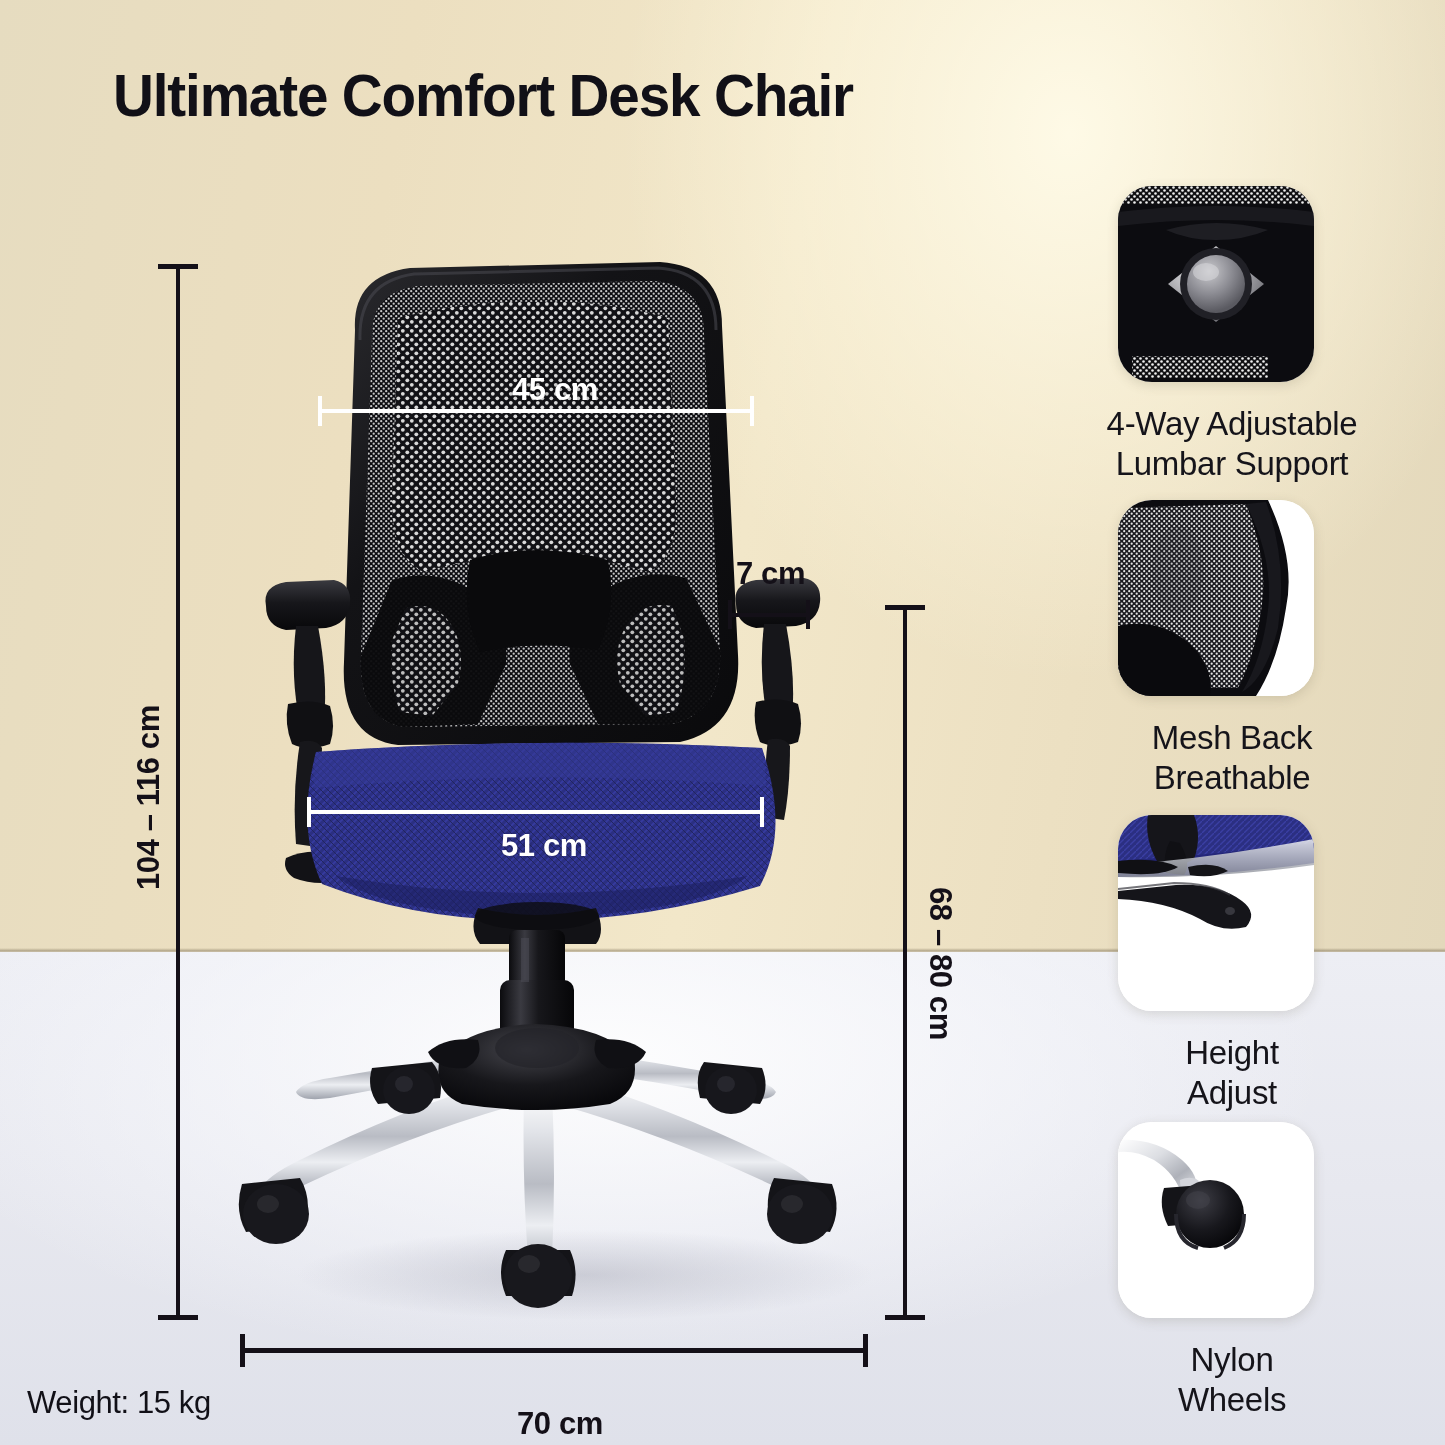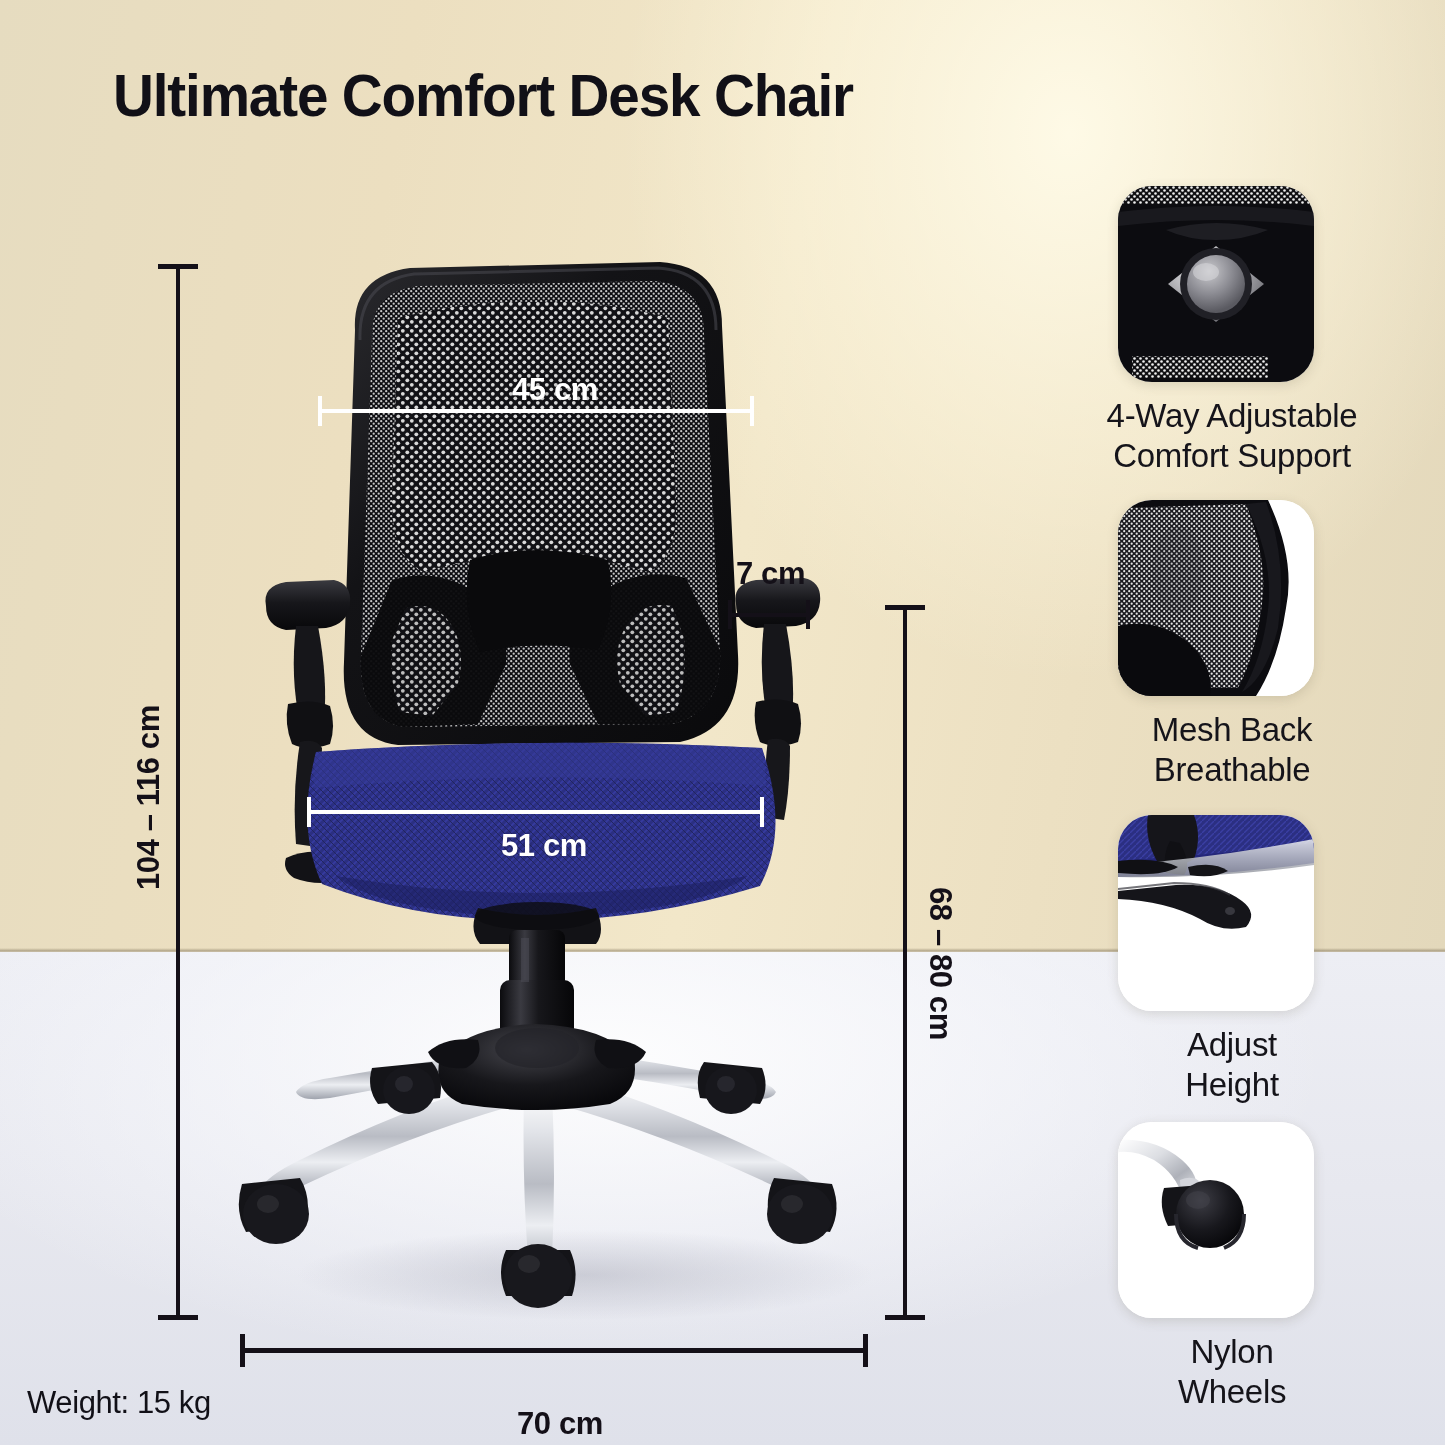--- a/index.html
+++ b/index.html
@@ -61,21 +61,21 @@
   
   .feature { position:absolute; width:300px; }
   .thumb {
     width:196px; height:196px; border-radius:34px; overflow:hidden;
     position:relative; background:#ffffff;
     box-shadow:0 3px 12px rgba(90,82,60,.18);
     margin:0 auto 0 36px;
   }
   .thumb svg { display:block; width:100%; height:100%; }
   .feature-label {
-    margin-top:14px; text-align:center;
+    margin-top:22px; text-align:center;
     font-size:33px; line-height:1.22; color:#15141a;
     font-weight:400; letter-spacing:-.3px;
   }
 
   .weight {
     position:absolute; left:27px; top:1385px;
     font-size:31px; font-weight:400; color:#111017; letter-spacing:-.4px;
   }
 </style>
 </head>
@@ -329,21 +329,21 @@
       <path d="M0 26 Q98 14 196 26 L196 40 Q98 28 0 40 Z" fill="#1c1c21" opacity=".85"></path>
       <path d="M48 44 Q98 30 150 44 Q126 54 98 54 Q70 54 48 44 Z" fill="#26262c" opacity=".7"></path>
       <path d="M98 60 L146 98 L98 136 L50 98 Z" fill="url(#knobOuter)"></path>
       <circle cx="98" cy="98" r="36" fill="#202026"></circle>
       <circle cx="98" cy="98" r="29" fill="url(#knobInner)"></circle>
       <ellipse cx="88" cy="86" rx="13" ry="9" fill="#d8d8dc" opacity=".55"></ellipse>
     </svg>
   </div>
   <div class="feature-label">
     <div>4-Way Adjustable</div>
-    <div>Comfort Support</div>
+    <div>Lumbar Support</div>
   </div>
 </div>
 
 <div class="feature" style="left:1082px; top:500px;">
   <div class="thumb">
     <svg viewBox="0 0 196 196">
       <defs>
         <pattern id="fmesh2" width="5" height="5" patternUnits="userSpaceOnUse">
           <rect width="5" height="5" fill="#1a1a1f"></rect>
           <circle cx="1.2" cy="1.2" r="1.1" fill="#e8e8e8"></circle>
@@ -385,22 +385,22 @@
       <path d="M62 28 Q74 50 66 60 L48 58 Q44 40 52 26 Z" fill="#101014"></path>
       <path d="M0 50 Q90 44 196 24 L196 50 Q98 64 0 62 Z" fill="url(#chrome3)" opacity=".85"></path>
       <path d="M0 46 Q40 42 60 52 Q44 62 0 58 Z" fill="#101014"></path>
       <path d="M70 52 Q96 46 110 56 Q94 64 72 60 Z" fill="#141418"></path>
       <path d="M0 76 L58 70 Q100 68 124 86 Q140 98 128 112 Q104 118 82 104 Q48 86 0 84 Z" fill="#15151a"></path>
       <ellipse cx="112" cy="96" rx="5" ry="4" fill="#37373e"></ellipse>
       <path d="M0 74 L56 68 Q92 68 112 80" fill="none" stroke="#3a3a42" stroke-width="2" opacity=".7"></path>
     </svg>
   </div>
   <div class="feature-label">
+    <div>Height</div>
     <div>Adjust</div>
-    <div>Height</div>
   </div>
 </div>
 
 <div class="feature" style="left:1082px; top:1122px;">
   <div class="thumb">
     <svg viewBox="0 0 196 196">
       <defs>
         <linearGradient id="chrome4" x1="0" y1="0" x2="1" y2="1">
           <stop offset="0%" stop-color="#ffffff"></stop>
           <stop offset="40%" stop-color="#dcdee3"></stop>

